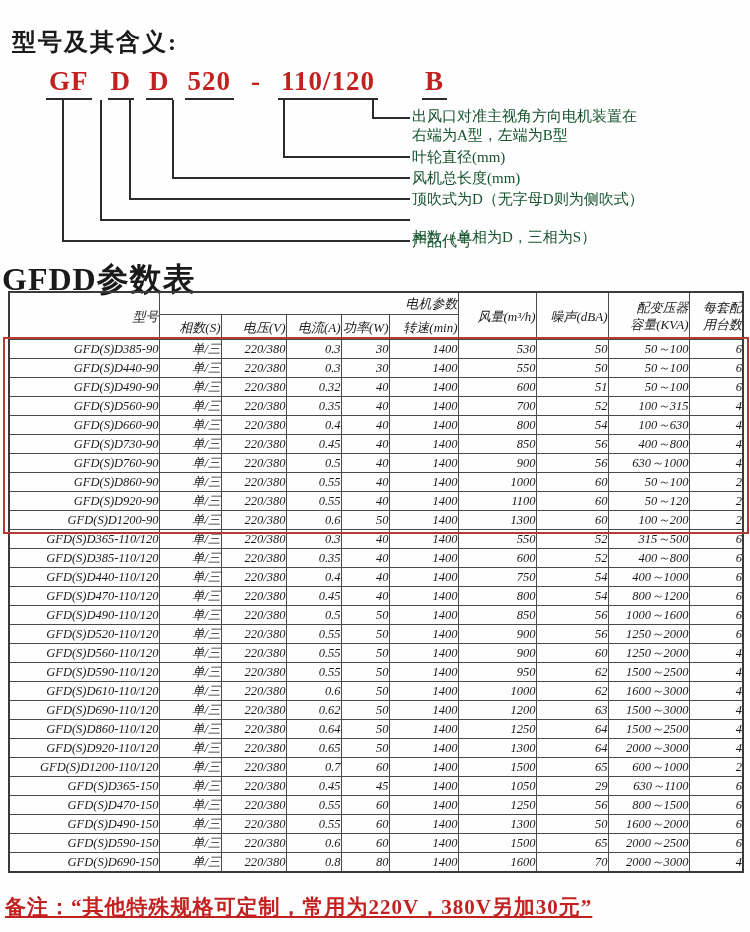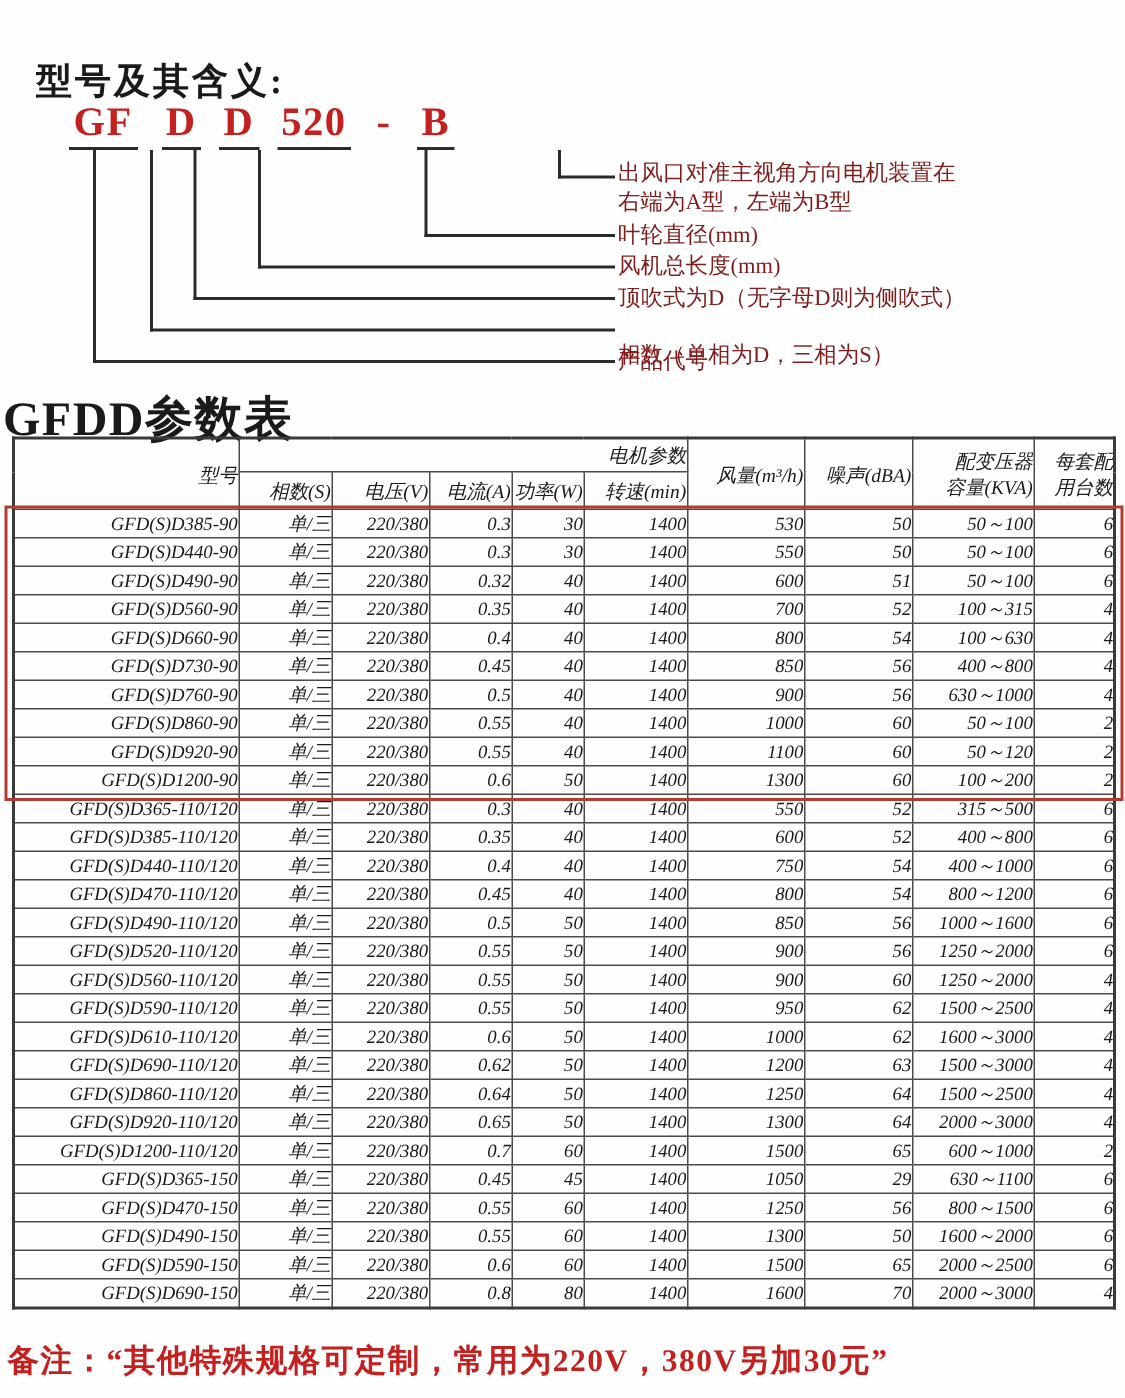--- a/index.html
+++ b/index.html
@@ -3,21 +3,21 @@
 <meta charset="utf-8">
 <style>
   html,body{margin:0;padding:0;}
   body{
     width:750px;height:932px;position:relative;background:#fefefe;
     font-family:"Liberation Serif","DejaVu Serif",serif;color:#1a1a1a;
     overflow:hidden;
   }
   .doc-title{
     position:absolute;left:8px;top:22px;font-size:24px;font-weight:600;
-    letter-spacing:2px;margin:16px;
+    letter-spacing:2px;margin:4px;
   }
   
   .model-row{
     position:absolute;left:46px;top:66px;display:flex;align-items:flex-end;
     font-size:27px;color:#c32020;font-weight:600;letter-spacing:1px;
   }
   .model-row .seg{display:inline-block;padding:0 3px 1px;border-bottom:2px solid #2b2b2b;}
   .model-row .seg.nounder{border-bottom:2px solid transparent;}
   .model-row .seg:nth-child(2){margin-left:16px;}
   .model-row .seg:nth-child(3){margin-left:12px;}
@@ -27,21 +27,21 @@
   .model-row .seg:nth-child(7){margin-left:44px;}
   .conn{position:absolute;border-left:2px solid #2b2b2b;border-bottom:2px solid #2b2b2b;top:100px;}
   .c1{left:372px;width:36px;height:17px;}
   .c2{left:283px;width:125px;height:56px;}
   .c3{left:172px;width:236px;height:77px;}
   .c4{left:129px;width:279px;height:98px;}
   .c5{left:100px;width:308px;height:119px;}
   .c6{left:62px;width:346px;height:140px;}
   .dlabel{
     position:absolute;left:412px;font-size:15px;line-height:19px;
-    white-space:pre-line;color:#7f1d1d;
+    white-space:pre-line;color:#14532d;
   }
   .l1{top:107px;}.l2{top:148px;text-align:center;}.l3{top:169px;}.l4{top:190px;}.l5{top:228px;}.l6{top:232px;}
   .table-title{
     position:absolute;left:2px;top:258px;font-size:32px;font-weight:bold;margin:0;
     letter-spacing:1px;
   }
   
   table.params{
     position:absolute;left:8px;top:291px;width:734px;
     border-collapse:collapse;table-layout:fixed;
@@ -55,35 +55,36 @@
   table.params thead th{font-size:13px;line-height:17px;}
   tr.hrow1 th{height:21px;}
   tr.hrow2 th{height:24px;}
   table.params tbody td{height:18px;line-height:18px;}
   .hl-box{
     position:absolute;left:3px;top:337px;width:742px;height:193px;
     border:2px solid #b43b32;pointer-events:none;background:transparent;
   }
   .note{
     position:absolute;left:5px;top:893px;font-size:21px;font-weight:bold;
-    color:#c32020;letter-spacing:1px;
+    color:#c32020;letter-spacing:1px;text-decoration:underline;
   }
 </style>
 </head>
 <body>
 
 <h1 class="doc-title">型号及其含义:</h1>
 
 <div>
   <div class="model-row">
       <span class="seg">GF</span>
       <span class="seg">D</span>
       <span class="seg">D</span>
       <span class="seg">520</span>
       <span class="seg nounder">-</span>
+      <span class="seg">110/120</span>
       <span class="seg">B</span>
     </div>
 
   <div class="conn c1"></div>
   <div class="conn c2"></div>
   <div class="conn c3"></div>
   <div class="conn c4"></div>
   <div class="conn c5"></div>
   <div class="conn c6"></div>
 

